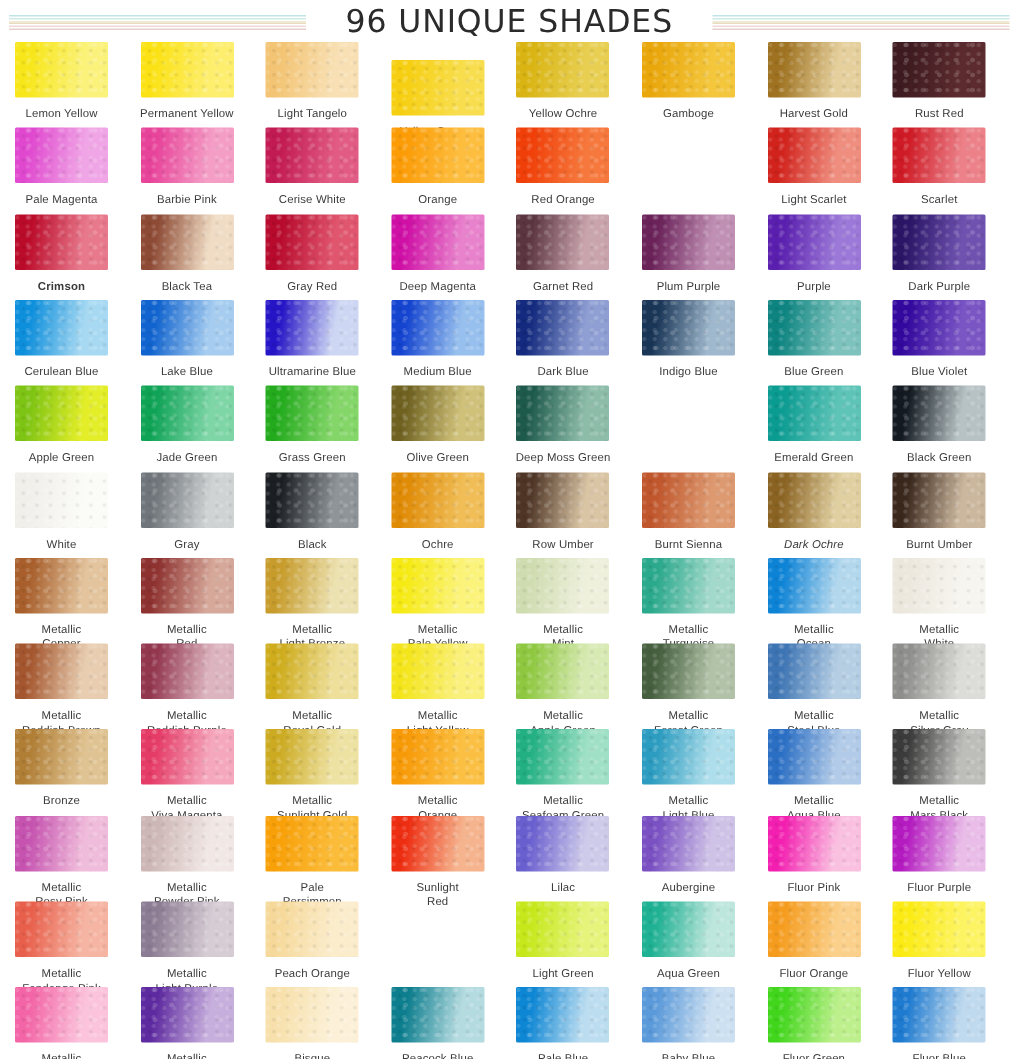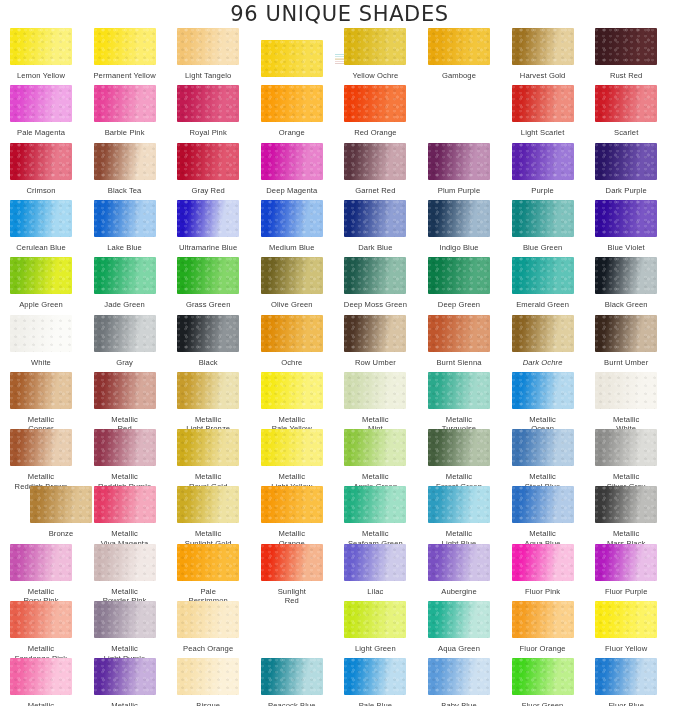--- a/index.html
+++ b/index.html
@@ -17,21 +17,20 @@
 
   
   .header {
     height: 28px;
     display: flex;
     align-items: center;
     justify-content: center;
     gap: 26px;
     padding: 0 6px;
     box-sizing: border-box;
-    flex-direction: column;
   }
   .rule {
     flex: 1 1 auto;
     height: 11px;
     position: relative;
     min-width: 10px;
   }
   .rule span {
     position: absolute;
     left: 0;
@@ -180,21 +179,21 @@
     <div class="cell" style="left: 83.1px; top: 57.3px;">
       <div class="swatch" style="background: linear-gradient(100deg, rgb(232, 67, 154) 0%, rgb(232, 67, 154) 18%, rgb(244, 158, 198) 72%, rgb(244, 158, 198) 100%);">
         <div class="tex"></div>
       </div>
       <div class="label">Barbie Pink</div>
     </div>
     <div class="cell" style="left: 166.7px; top: 57.3px;">
       <div class="swatch" style="background: linear-gradient(100deg, rgb(194, 26, 82) 0%, rgb(194, 26, 82) 18%, rgb(226, 91, 132) 72%, rgb(226, 91, 132) 100%);">
         <div class="tex"></div>
       </div>
-      <div class="label">Royal Pink</div>
+      <div class="label">Cerise White</div>
     </div>
     <div class="cell" style="left: 250.3px; top: 57.3px;">
       <div class="swatch" style="background: linear-gradient(100deg, rgb(251, 156, 7) 0%, rgb(251, 156, 7) 18%, rgb(253, 190, 63) 72%, rgb(253, 190, 63) 100%);">
         <div class="tex"></div>
       </div>
       <div class="label">Orange</div>
     </div>
     <div class="cell" style="left: 333.9px; top: 57.3px;">
       <div class="swatch" style="background: linear-gradient(100deg, rgb(240, 63, 8) 0%, rgb(240, 63, 8) 18%, rgb(246, 120, 60) 72%, rgb(246, 120, 60) 100%);">
         <div class="tex"></div>
@@ -206,21 +205,21 @@
         <div class="tex"></div>
       </div>
       <div class="label">Light Scarlet</div>
     </div>
     <div class="cell" style="left: 584.7px; top: 57.3px;">
       <div class="swatch" style="background: linear-gradient(100deg, rgb(207, 27, 38) 0%, rgb(207, 27, 38) 18%, rgb(236, 129, 137) 72%, rgb(236, 129, 137) 100%);">
         <div class="tex"></div>
       </div>
       <div class="label">Scarlet</div>
     </div>
-    <div class="cell" style="left: -0.5px; top: 114.6px;">
+    <div class="cell" style="left: -0.5px; top: 114.6px; font-weight: bold;">
       <div class="swatch" style="background: linear-gradient(100deg, rgb(187, 11, 42) 0%, rgb(187, 11, 42) 18%, rgb(232, 121, 140) 72%, rgb(232, 121, 140) 100%);">
         <div class="tex"></div>
       </div>
       <div class="label">Crimson</div>
     </div>
     <div class="cell" style="left: 83.1px; top: 114.6px;">
       <div class="swatch" style="background: linear-gradient(100deg, rgb(141, 74, 52) 0%, rgb(141, 74, 52) 18%, rgb(240, 220, 196) 72%, rgb(240, 220, 196) 100%);">
         <div class="tex"></div>
       </div>
       <div class="label">Black Tea</div>
@@ -332,26 +331,20 @@
         <div class="tex"></div>
       </div>
       <div class="label">Olive Green</div>
     </div>
     <div class="cell" style="left: 333.9px; top: 229.2px;">
       <div class="swatch" style="background: linear-gradient(100deg, rgb(30, 90, 76) 0%, rgb(30, 90, 76) 18%, rgb(141, 188, 169) 72%, rgb(141, 188, 169) 100%);">
         <div class="tex"></div>
       </div>
       <div class="label">Deep Moss Green</div>
     </div>
-    <div class="cell" style="left: 417.5px; top: 229.2px;">
-      <div class="swatch" style="background: linear-gradient(100deg, rgb(10, 124, 71) 0%, rgb(10, 124, 71) 18%, rgb(79, 170, 126) 72%, rgb(79, 170, 126) 100%);">
-        <div class="tex"></div>
-      </div>
-      <div class="label">Deep Green</div>
-    </div>
     <div class="cell" style="left: 501.1px; top: 229.2px;">
       <div class="swatch" style="background: linear-gradient(100deg, rgb(10, 155, 145) 0%, rgb(10, 155, 145) 18%, rgb(95, 196, 184) 72%, rgb(95, 196, 184) 100%);">
         <div class="tex"></div>
       </div>
       <div class="label">Emerald Green</div>
     </div>
     <div class="cell" style="left: 584.7px; top: 229.2px;">
       <div class="swatch" style="background: linear-gradient(100deg, rgb(19, 26, 34) 0%, rgb(19, 26, 34) 18%, rgb(183, 194, 196) 72%, rgb(183, 194, 196) 100%);">
         <div class="tex"></div>
       </div>
@@ -510,21 +503,21 @@
       <div class="label">Metallic
 Steel Blue</div>
     </div>
     <div class="cell" style="left: 584.7px; top: 401.1px;">
       <div class="swatch" style="background: linear-gradient(100deg, rgb(142, 142, 140) 0%, rgb(142, 142, 140) 18%, rgb(220, 220, 216) 72%, rgb(220, 220, 216) 100%);">
         <div class="tex"></div>
       </div>
       <div class="label">Metallic
 Silver Gray</div>
     </div>
-    <div class="cell" style="left: -0.5px; top: 458.4px; margin-left: 20px;">
+    <div class="cell" style="left: -0.5px; top: 458.4px;">
       <div class="swatch" style="background: linear-gradient(100deg, rgb(176, 126, 53) 0%, rgb(176, 126, 53) 18%, rgb(224, 195, 146) 72%, rgb(224, 195, 146) 100%);">
         <div class="tex"></div>
       </div>
       <div class="label">Bronze</div>
     </div>
     <div class="cell" style="left: 83.1px; top: 458.4px;">
       <div class="swatch" style="background: linear-gradient(100deg, rgb(229, 59, 103) 0%, rgb(229, 59, 103) 18%, rgb(245, 168, 189) 72%, rgb(245, 168, 189) 100%);">
         <div class="tex"></div>
       </div>
       <div class="label">Metallic

